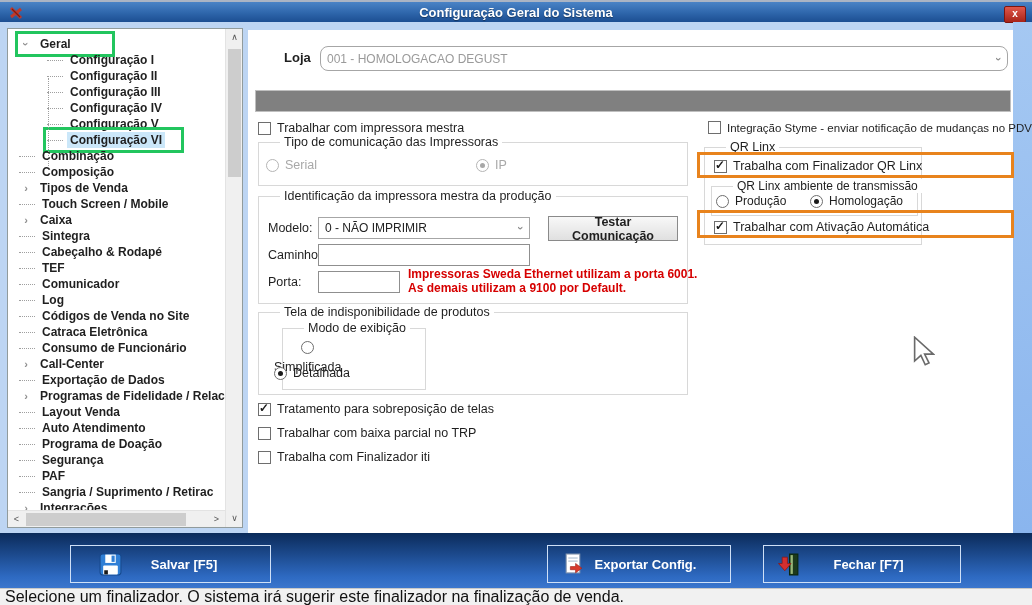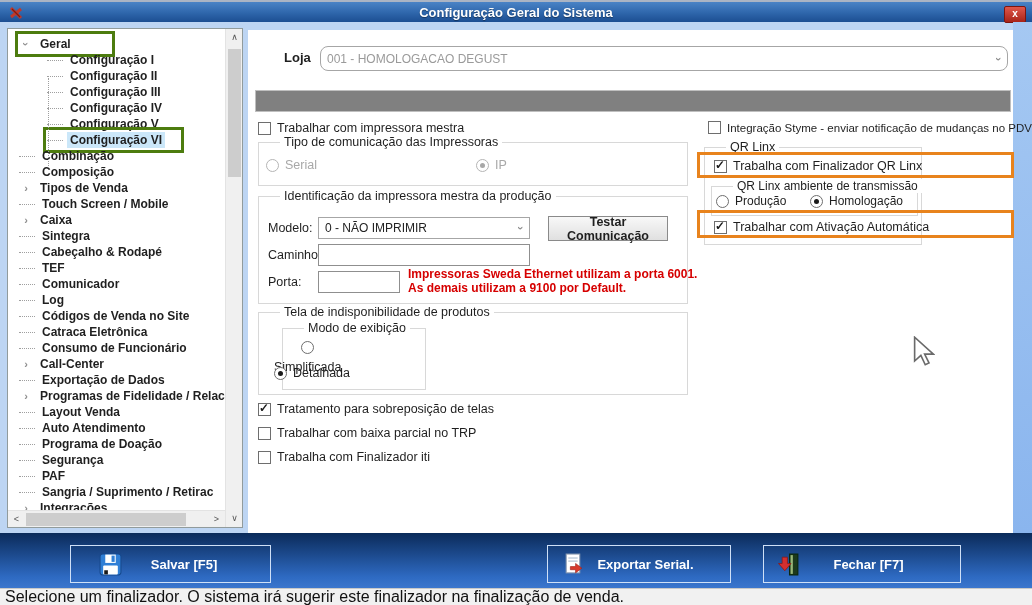--- a/index.html
+++ b/index.html
@@ -21,21 +21,21 @@
   .right-strip{position:absolute;left:1013px;top:22px;width:19px;height:511px;
                background:linear-gradient(180deg,#a5c8f2,#8ab5ee);}
   .gray-bar{position:absolute;left:255px;top:90px;width:754px;height:20px;background:#808080;border:1px solid #bfbfbf;}
   
   .tree{position:absolute;left:7px;top:28px;width:236px;height:500px;background:#fff;border:1px solid #919b9c;box-sizing:border-box;}
   .tree-items{position:absolute;left:0;top:0;right:17px;bottom:17px;overflow:hidden;padding-top:7px;}
   .trow{height:16px;display:flex;align-items:center;padding-left:11px;white-space:nowrap;
         font-weight:bold;font-size:12px;color:#1f1f1f;}
   .trow.lvl1{padding-left:39px;}
   .tinner{display:inline-flex;align-items:center;height:16px;}
-  .tinner.annot{border:3px solid #4d7c0f;padding:0 38px 0 1px;margin-left:-4px;height:20px;}
+  .tinner.annot{border:3px solid #22c55e;padding:0 38px 0 1px;margin-left:-4px;height:20px;}
   .lvl1 .tinner.annot{padding-right:16px;}
   .chev{display:inline-block;width:14px;margin-right:4px;color:#8f8f8f;font-size:11px;text-align:center;}
   .chev.down{transform:rotate(90deg);}
   .conn{display:inline-block;width:16px;height:0;border-top:1px dotted #9f9f9f;margin-right:4px;}
   .tlabel{padding:1px 3px;}
   .tlabel.sel{background:#cbe7f9;}
   .vline{position:absolute;left:40px;top:49px;height:90px;border-left:1px dotted #9f9f9f;}
   
   .vsb{position:absolute;top:0;right:0;bottom:0;width:17px;background:#f0f0f0;border-left:1px solid #e3e3e3;box-sizing:border-box;}
   .hsb{position:absolute;left:0;right:17px;bottom:0;height:17px;background:#f0f0f0;border-top:1px solid #e3e3e3;box-sizing:border-box;}
@@ -319,21 +319,21 @@
   </div>
 
   <div class="group" style="left:258px;top:196px;width:430px;height:108px;">
     <span class="gtitle">Identificação da impressora mestra da produção</span>
   </div>
   <span class="lbl" style="left:268px;top:221px;">Modelo:</span>
   <div class="combo" style="left:318px;top:217px;width:212px;height:22px;">
     <span>0 - NÃO IMPRIMIR</span>
     <span class="dd">›</span>
   </div>
-  <button class="push-btn" style="left:548px;top:216px;width:120px;height:25px;">Testar Comunicação</button>
+  <button class="push-btn" style="left:548px;top:216px;width:130px;height:25px;">Testar Comunicação</button>
   <span class="lbl" style="left:268px;top:248px;">Caminho:</span>
   <input class="tinput" style="left: 318px; top: 244px; width: 212px; height: 22px;" value="">
   <span class="lbl" style="left:268px;top:275px;">Porta:</span>
   <input class="tinput" style="left: 318px; top: 271px; width: 82px; height: 22px;" value="">
   <div class="warn" style="left:408px;top:267px;">Impressoras Sweda Ethernet utilizam a porta 6001.</div>
   <div class="warn" style="left:408px;top:281px;">As demais utilizam a 9100 por Default.</div>
 
   <div class="group" style="left:258px;top:312px;width:430px;height:83px;">
     <span class="gtitle">Tela de indisponibilidade de produtos</span>
   </div>
@@ -404,21 +404,21 @@
       </svg>
       <span class="flabel">Salvar [F5]</span>
     </div>
     <div class="fbtn" style="left:547px;width:184px;">
       <svg class="ficon" style="margin-left:14px;" width="23" height="23" viewBox="0 0 22 22">
         <rect x="4" y="1" width="13" height="18" fill="#fff" stroke="#8a9ab0"></rect>
         <rect x="6" y="4" width="9" height="1.6" fill="#c9d4e0"></rect>
         <rect x="6" y="7" width="9" height="1.6" fill="#c9d4e0"></rect>
         <path d="M8 13 h5 v-3 l6 4.5 -6 4.5 v-3 h-5 z" fill="#d83a2e" stroke="#9e2017" stroke-width="0.6"></path>
       </svg>
-      <span class="flabel">Exportar Serial.</span>
+      <span class="flabel">Exportar Config.</span>
     </div>
     <div class="fbtn" style="left:763px;width:198px;">
       <svg class="ficon" style="margin-left:14px;" width="23" height="23" viewBox="0 0 22 22">
         <rect x="11" y="1" width="8" height="20" fill="#1c3a1c" stroke="#0c260c"></rect>
         <rect x="12" y="2" width="2.2" height="18" fill="#9ab87a"></rect>
         <path d="M4 4 h5 v6 h3.5 l-6 7 -6 -7 h3.5 z" fill="#d32f2f" stroke="#8e1410" stroke-width="0.7"></path>
       </svg>
       <span class="flabel">Fechar [F7]</span>
     </div>
   </div>

